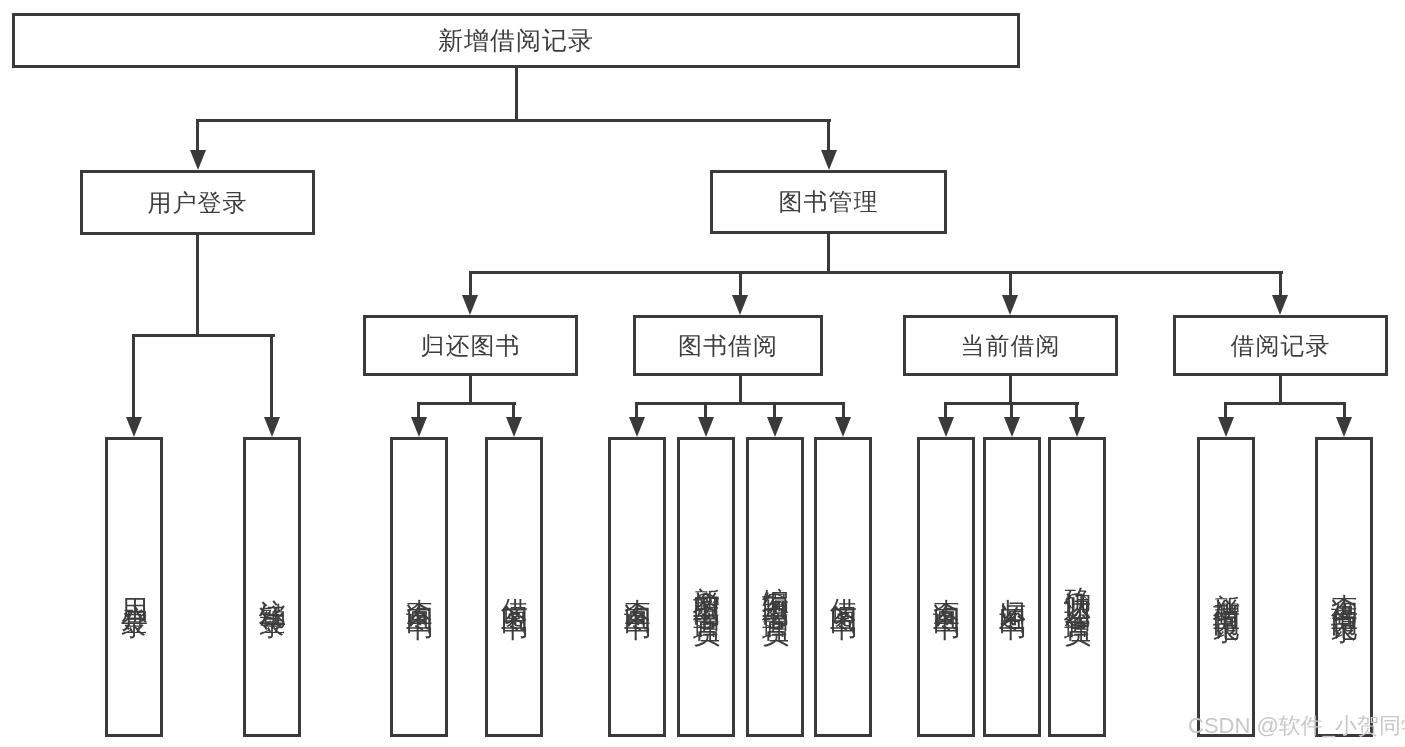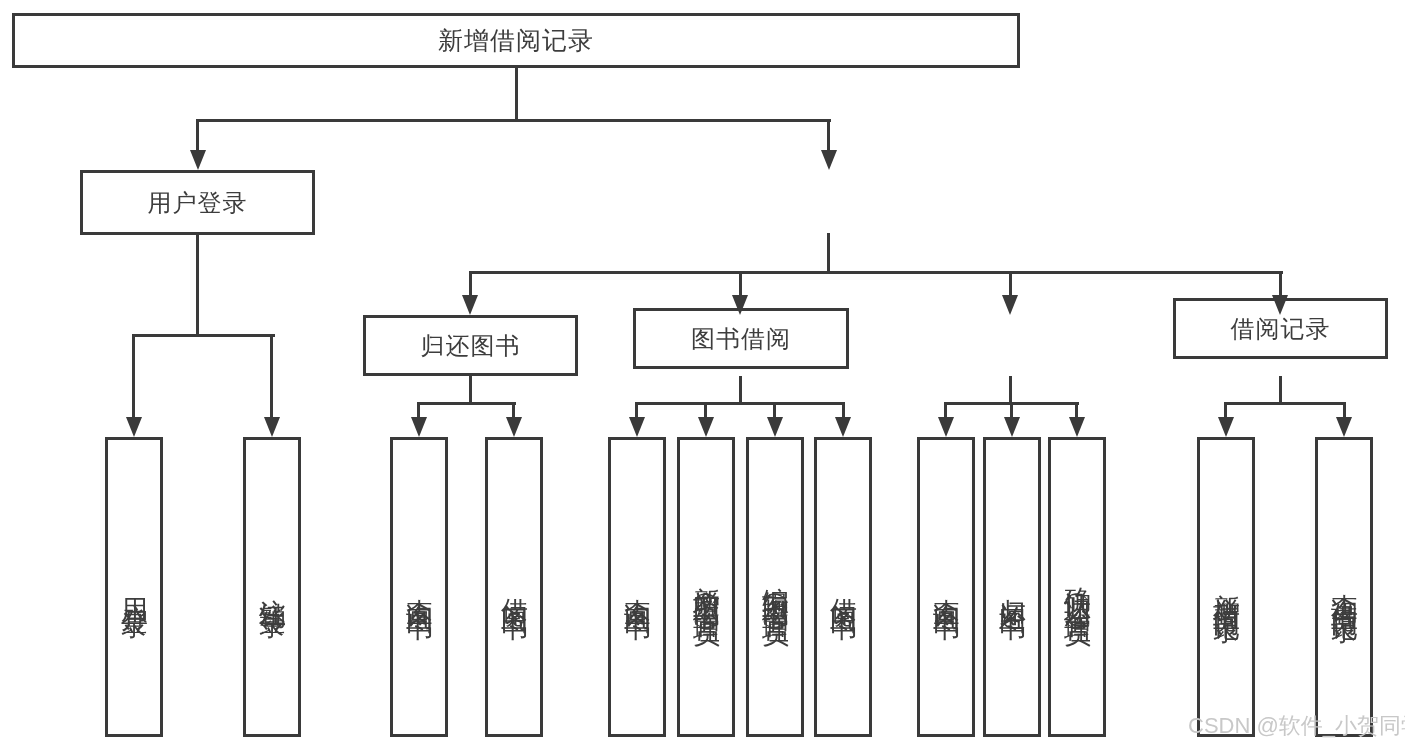--- a/index.html
+++ b/index.html
@@ -35,28 +35,34 @@
 
 <div id="canvas">
 
   <div class="box hbox root" style="left:12px;top:13px;width:1008px;height:55px;">
     <span>新增借阅记录</span>
   </div>
 
   <div class="box hbox" style="left:80px;top:170px;width:235px;height:65px;">
     <span>用户登录</span>
   </div>
+  <div class="box hbox" style="left:710px;top:170px;width:237px;height:64px;">
+    <span>图书管理</span>
+  </div>
 
   <div class="box hbox" style="left:363px;top:315px;width:215px;height:61px;">
     <span>归还图书</span>
   </div>
-  <div class="box hbox" style="left:633px;top:308px;width:216px;height:61px;">
+  <div class="box hbox" style="left:633px;top:315px;width:190px;height:61px;">
     <span>图书借阅</span>
   </div>
-  <div class="box hbox" style="left:1173px;top:298px;width:215px;height:61px;">
+  <div class="box hbox" style="left:903px;top:315px;width:215px;height:61px;">
+    <span>当前借阅</span>
+  </div>
+  <div class="box hbox" style="left:1173px;top:315px;width:215px;height:61px;">
     <span>借阅记录</span>
   </div>
 
   <div class="box vbox" style="left:105px;top:437px;width:58px;height:300px;">
     <span class="vtext">用户登录</span>
   </div>
   <div class="box vbox" style="left:243px;top:437px;width:58px;height:300px;">
     <span class="vtext">注销登录</span>
   </div>
 

